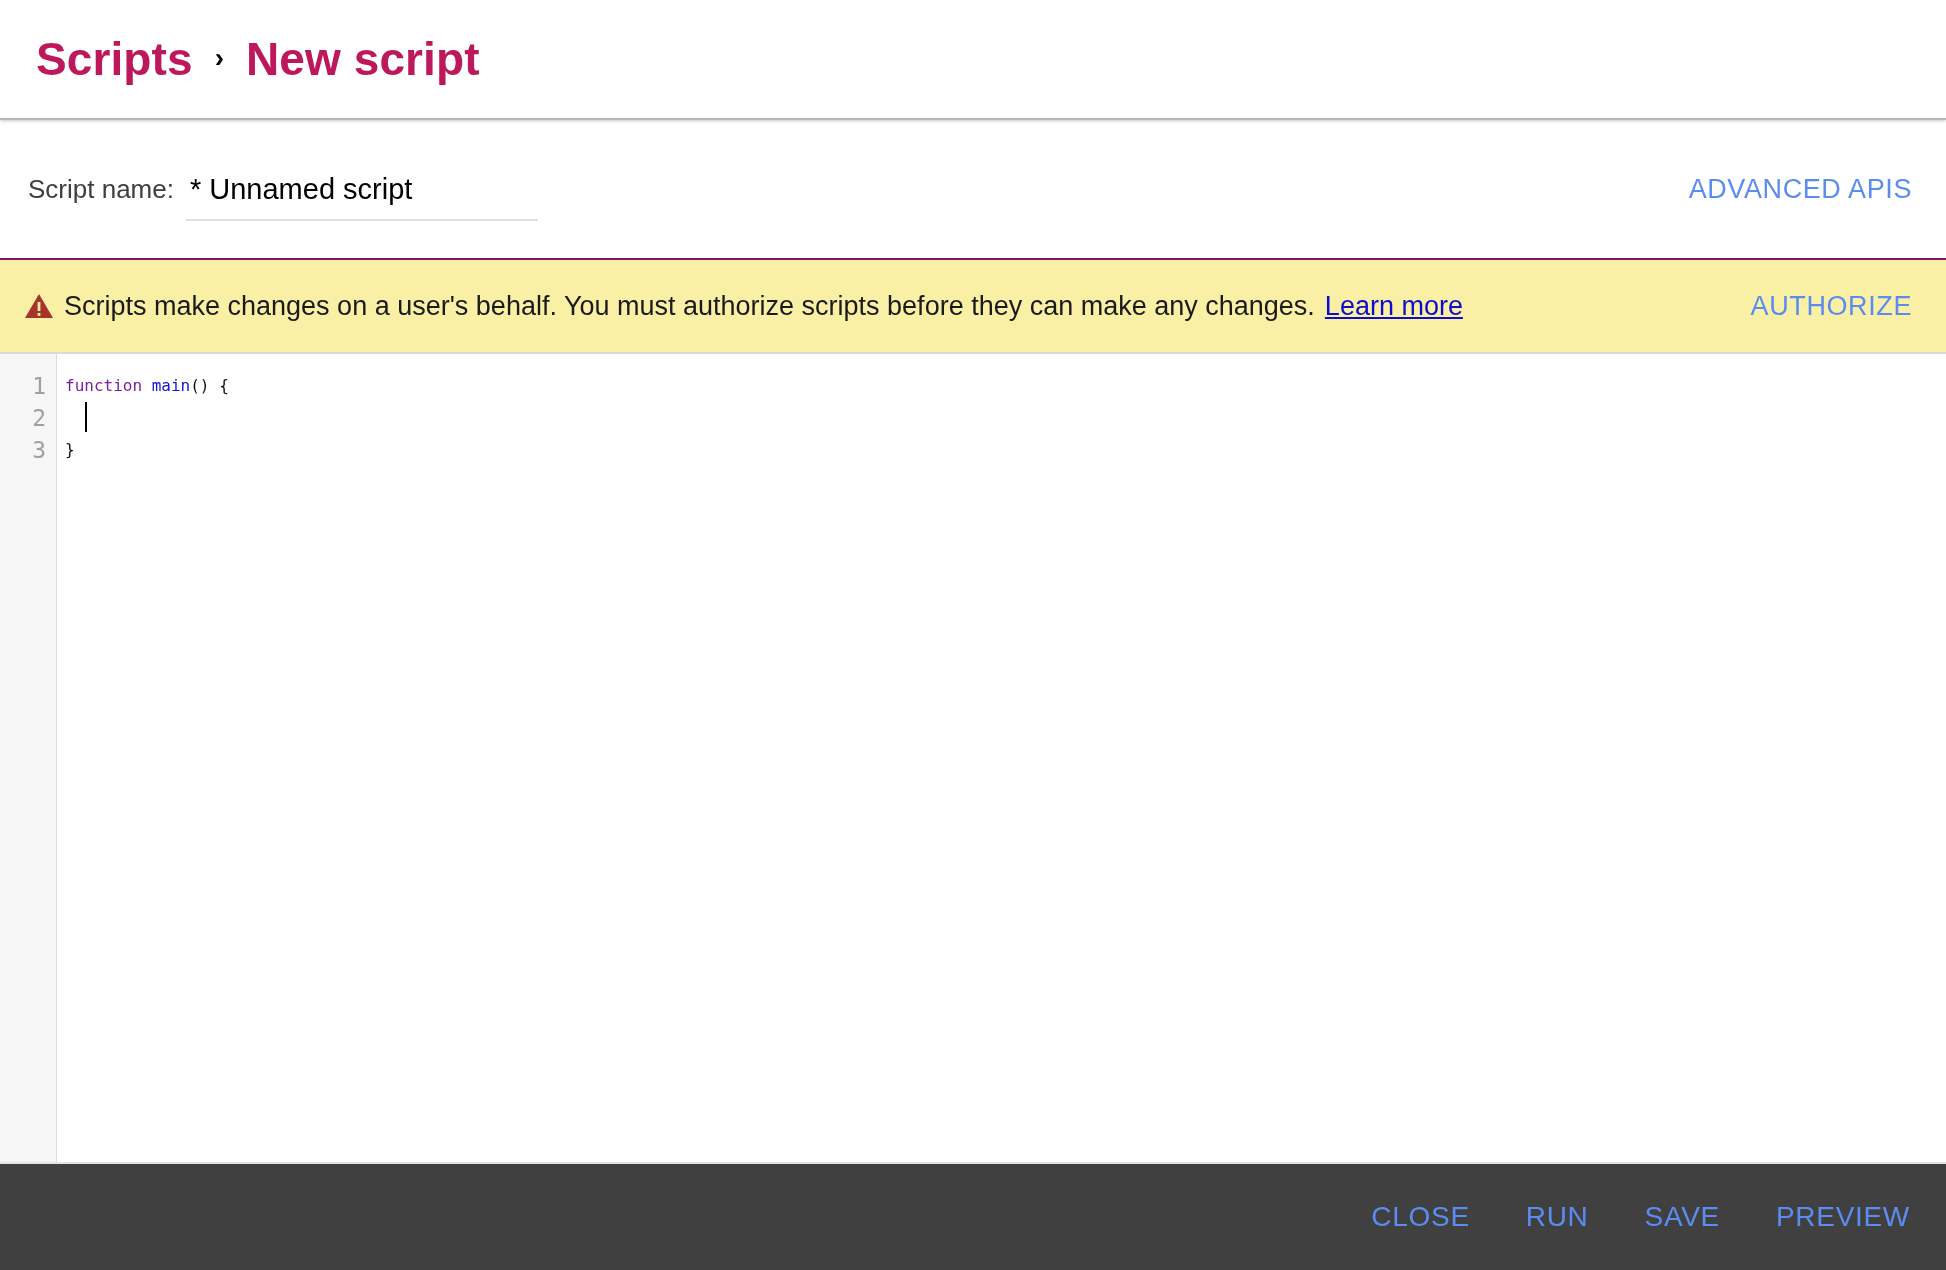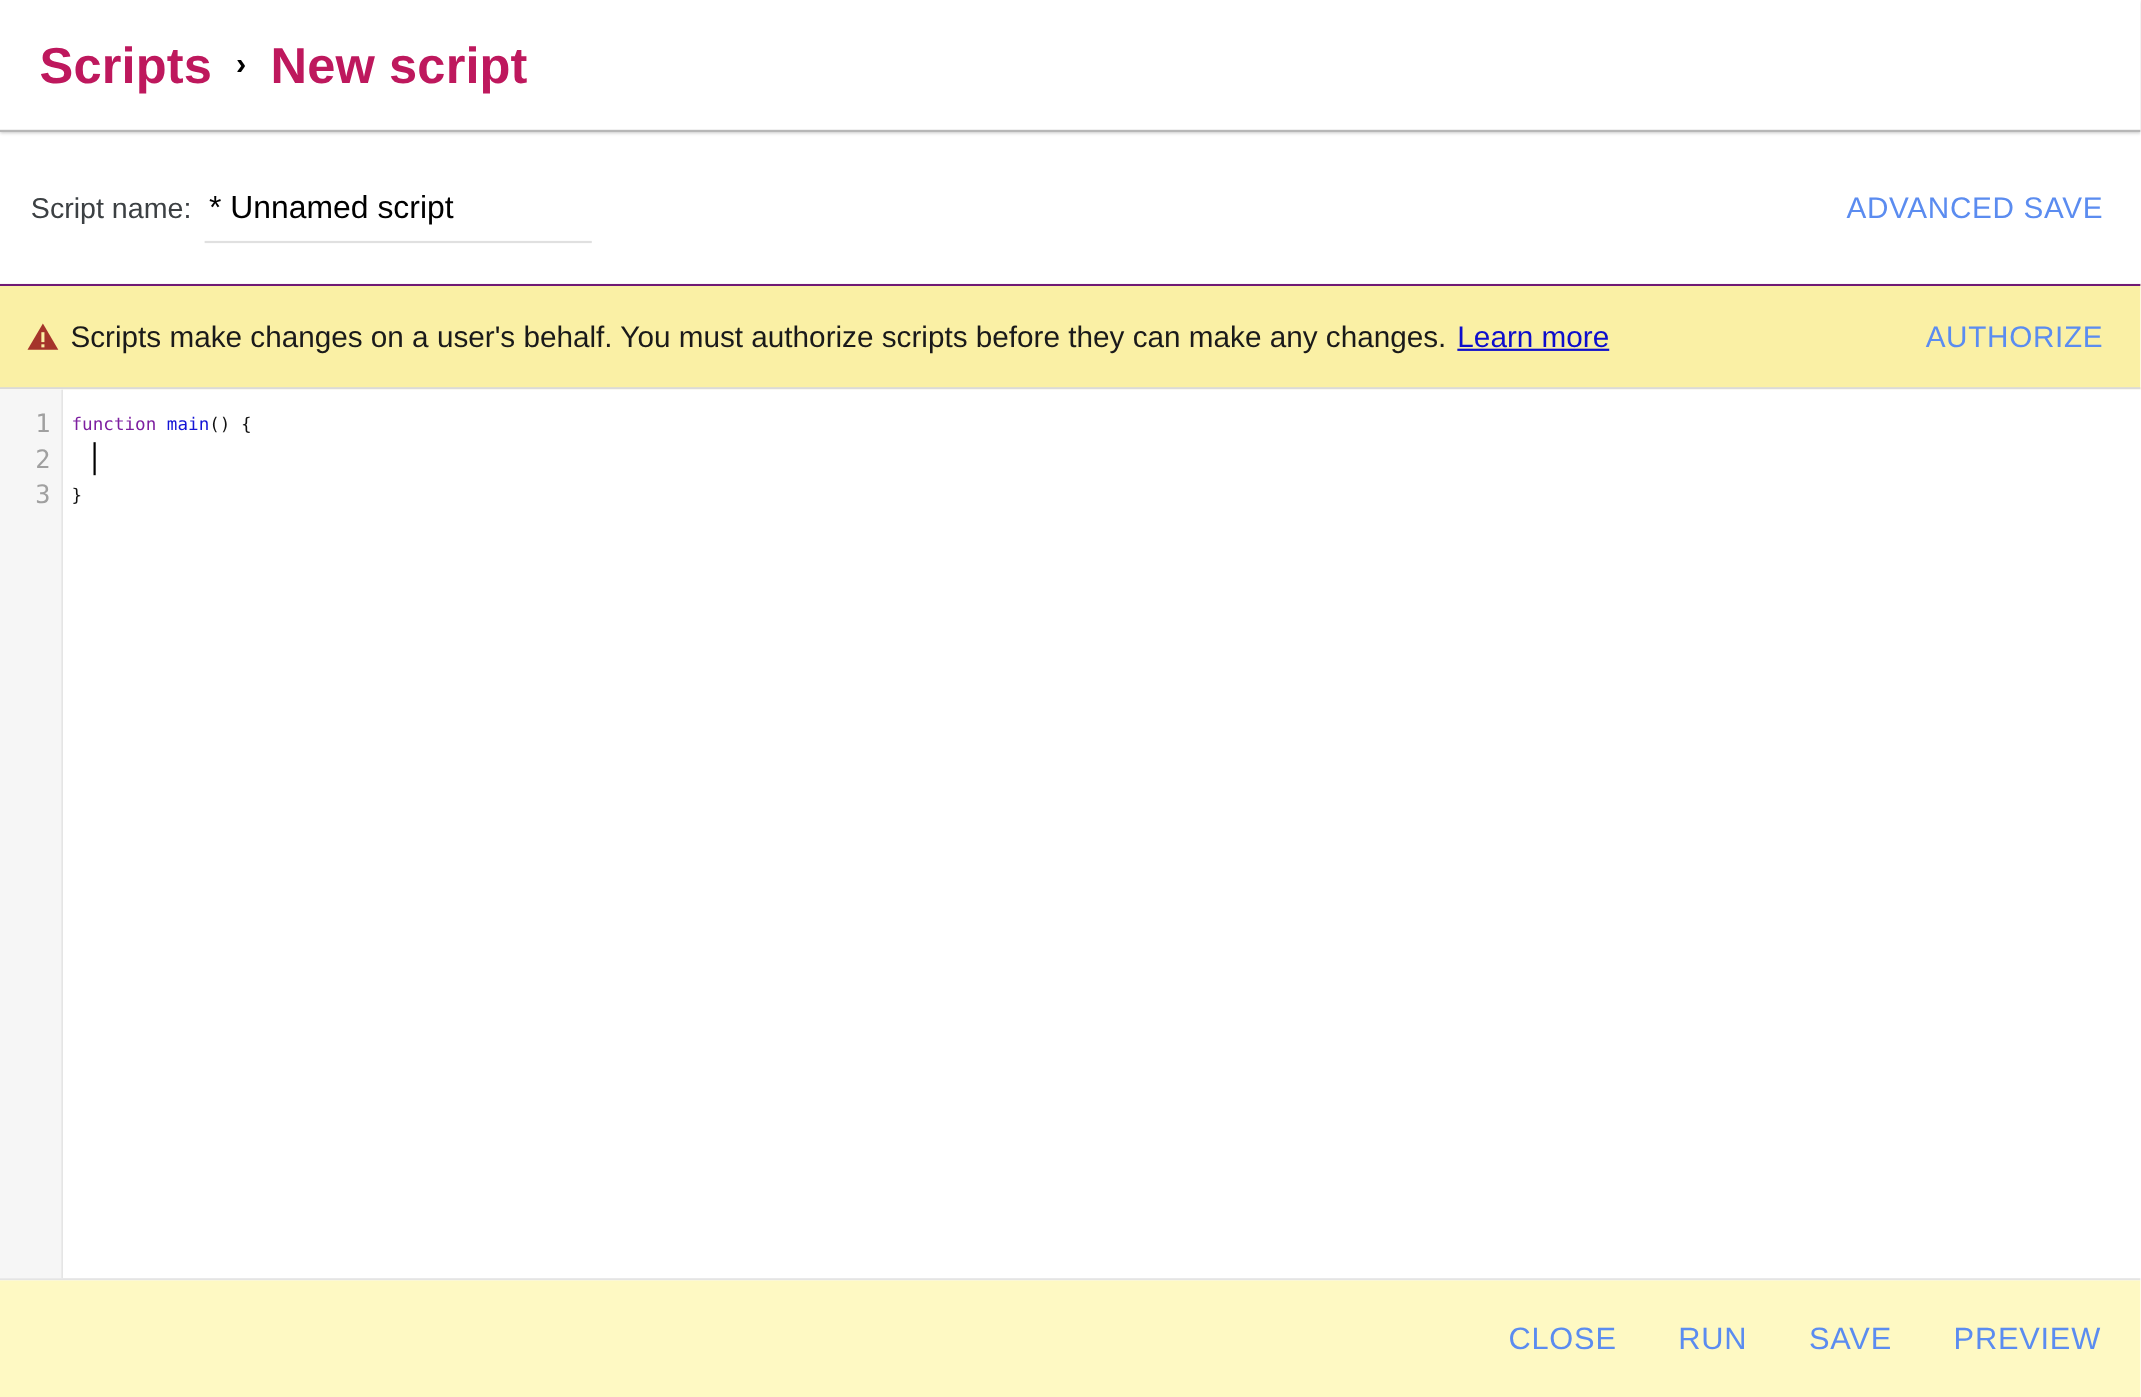--- a/index.html
+++ b/index.html
@@ -208,21 +208,21 @@
   }
 
   
   .footer {
     flex: 0 0 106px;
     height: 106px;
     display: flex;
     align-items: center;
     justify-content: flex-end;
     padding-right: 36px;
-    background: #fef9c3;
+    background: #404040;
     gap: 0px;
   }
   .action-btn {
     font-size: 28px;
     font-weight: 500;
     letter-spacing: 0.7px;
     color: #5b8cf0;
     cursor: pointer;
     padding: 10px 28px;
     white-space: nowrap;
@@ -246,21 +246,21 @@
   <div class="name-row">
     <span class="name-label">Script name:</span>
 
     <span class="name-field-wrap">
       <span class="name-field" placeholder="Unnamed script">* Unnamed script</span>
       <span class="name-underline"></span>
     </span>
 
     <span class="spacer"></span>
 
-    <span class="advanced-apis">ADVANCED SAVE</span>
+    <span class="advanced-apis">ADVANCED APIS</span>
   </div>
 
   <div class="banner">
     <span class="warn-icon">
       <svg width="30" height="28" viewBox="0 0 30 28" aria-hidden="true">
         <polygon points="15,2 29,26 1,26" fill="#a5342b"></polygon>
         <rect x="13.6" y="10" width="2.8" height="9" fill="#faf0a5"></rect>
         <rect x="13.6" y="21" width="2.8" height="2.8" fill="#faf0a5"></rect>
       </svg>
     </span>

